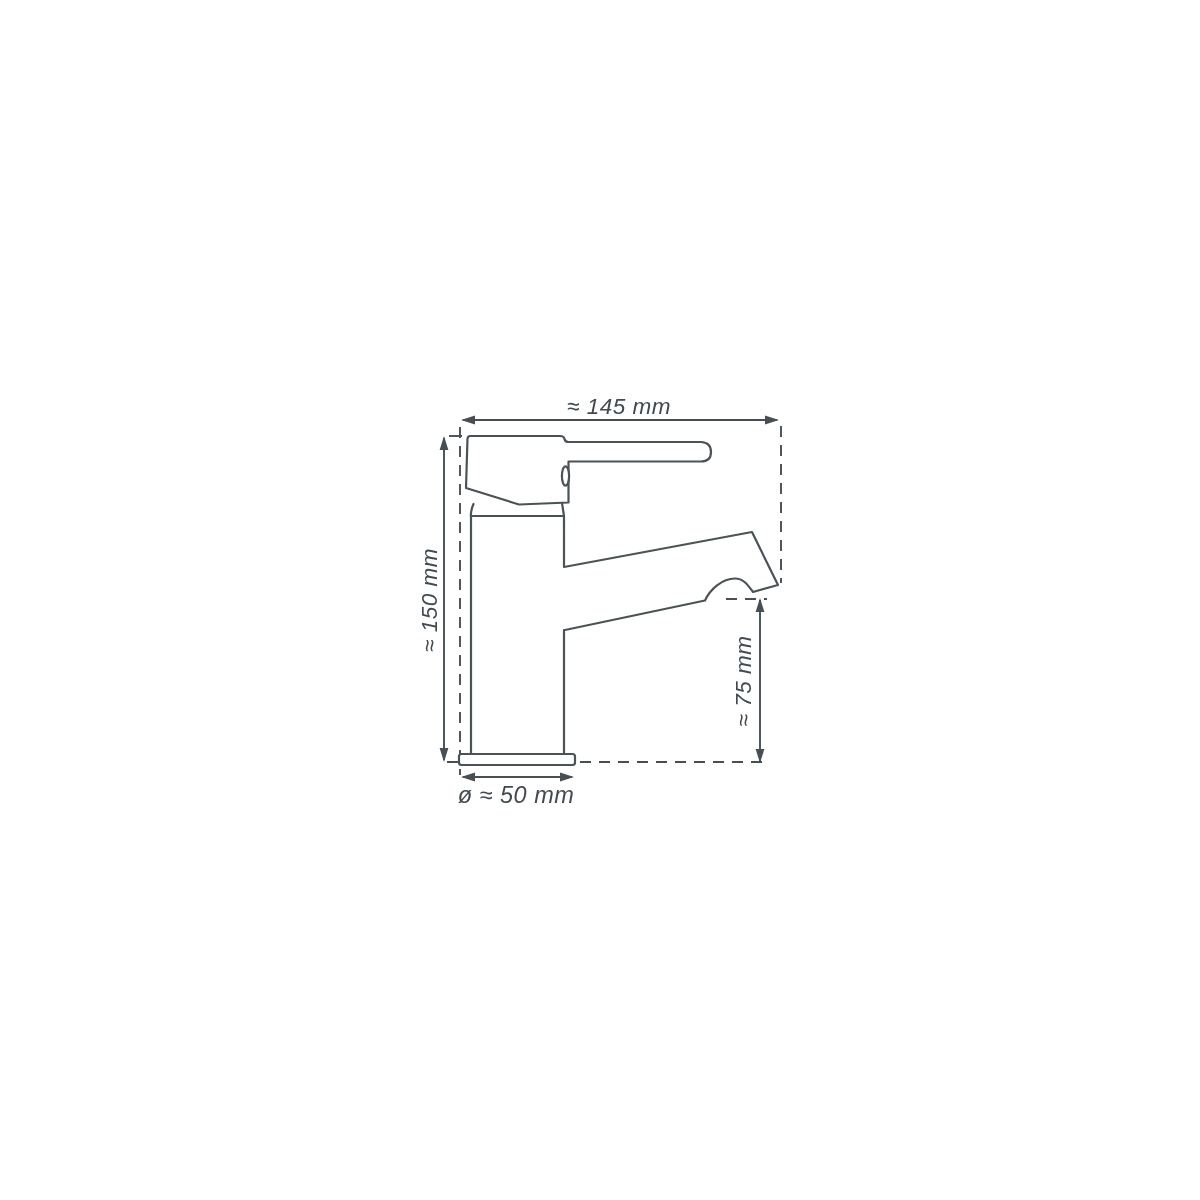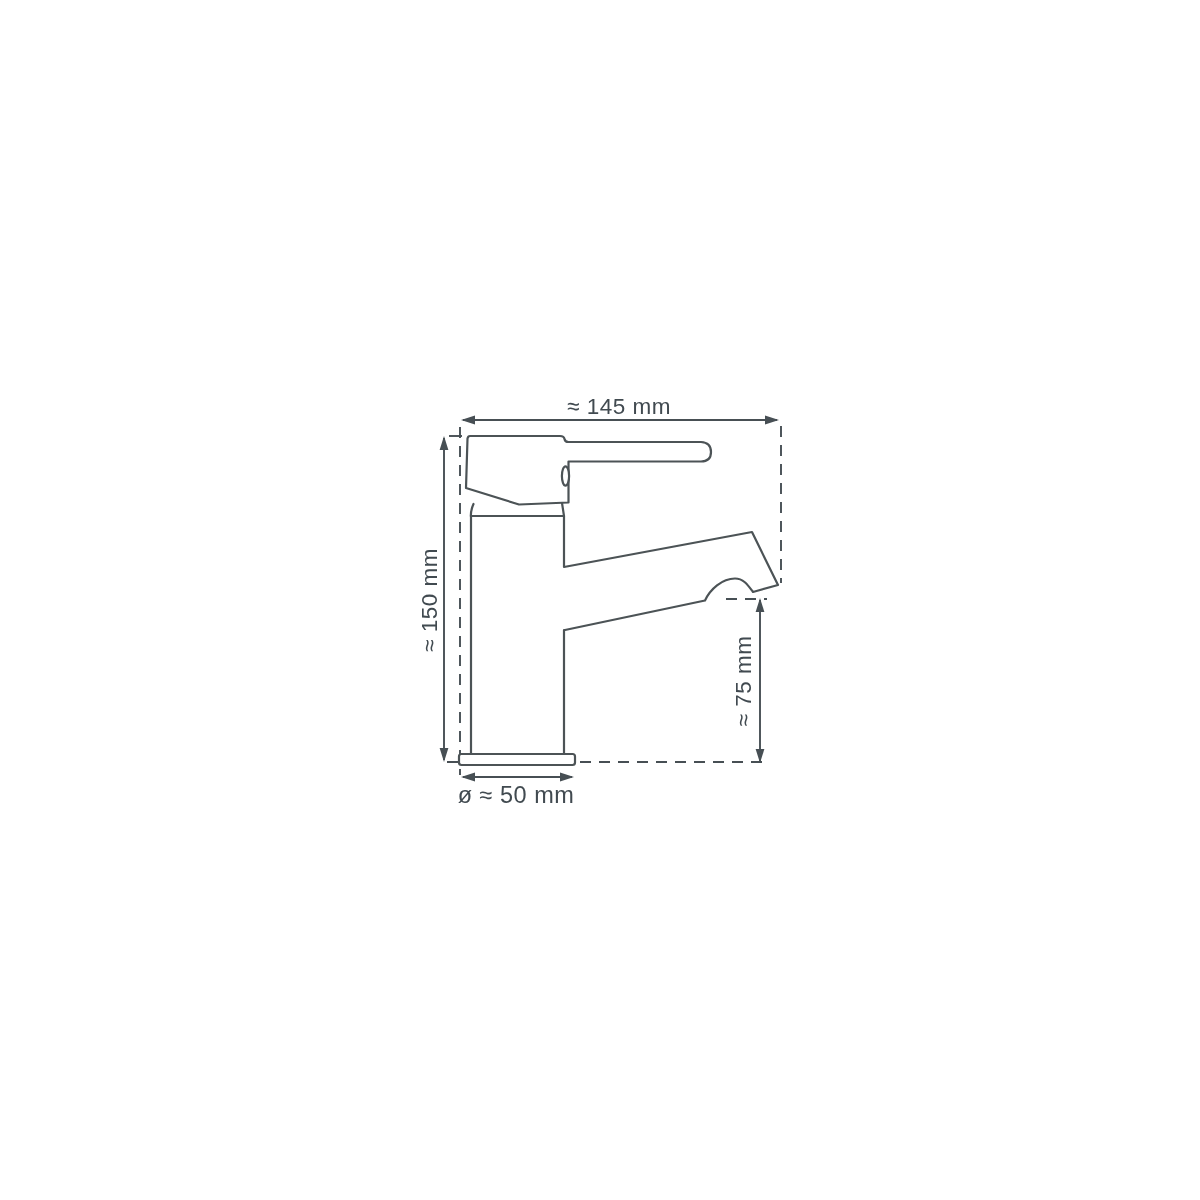--- a/index.html
+++ b/index.html
@@ -9,20 +9,21 @@
     width: 1200px;
     height: 1200px;
     overflow: hidden;
     font-family: "Liberation Sans", sans-serif;
   }
   .stage {
     position: relative;
     width: 1200px;
     height: 1200px;
     background: #ffffff;
+    font-style: italic;
   }
   svg { display: block; }
   .outline {
     fill: #ffffff;
     stroke: #4c5356;
     stroke-width: 2.2;
     stroke-linejoin: round;
     stroke-linecap: round;
   }
   .edge {

